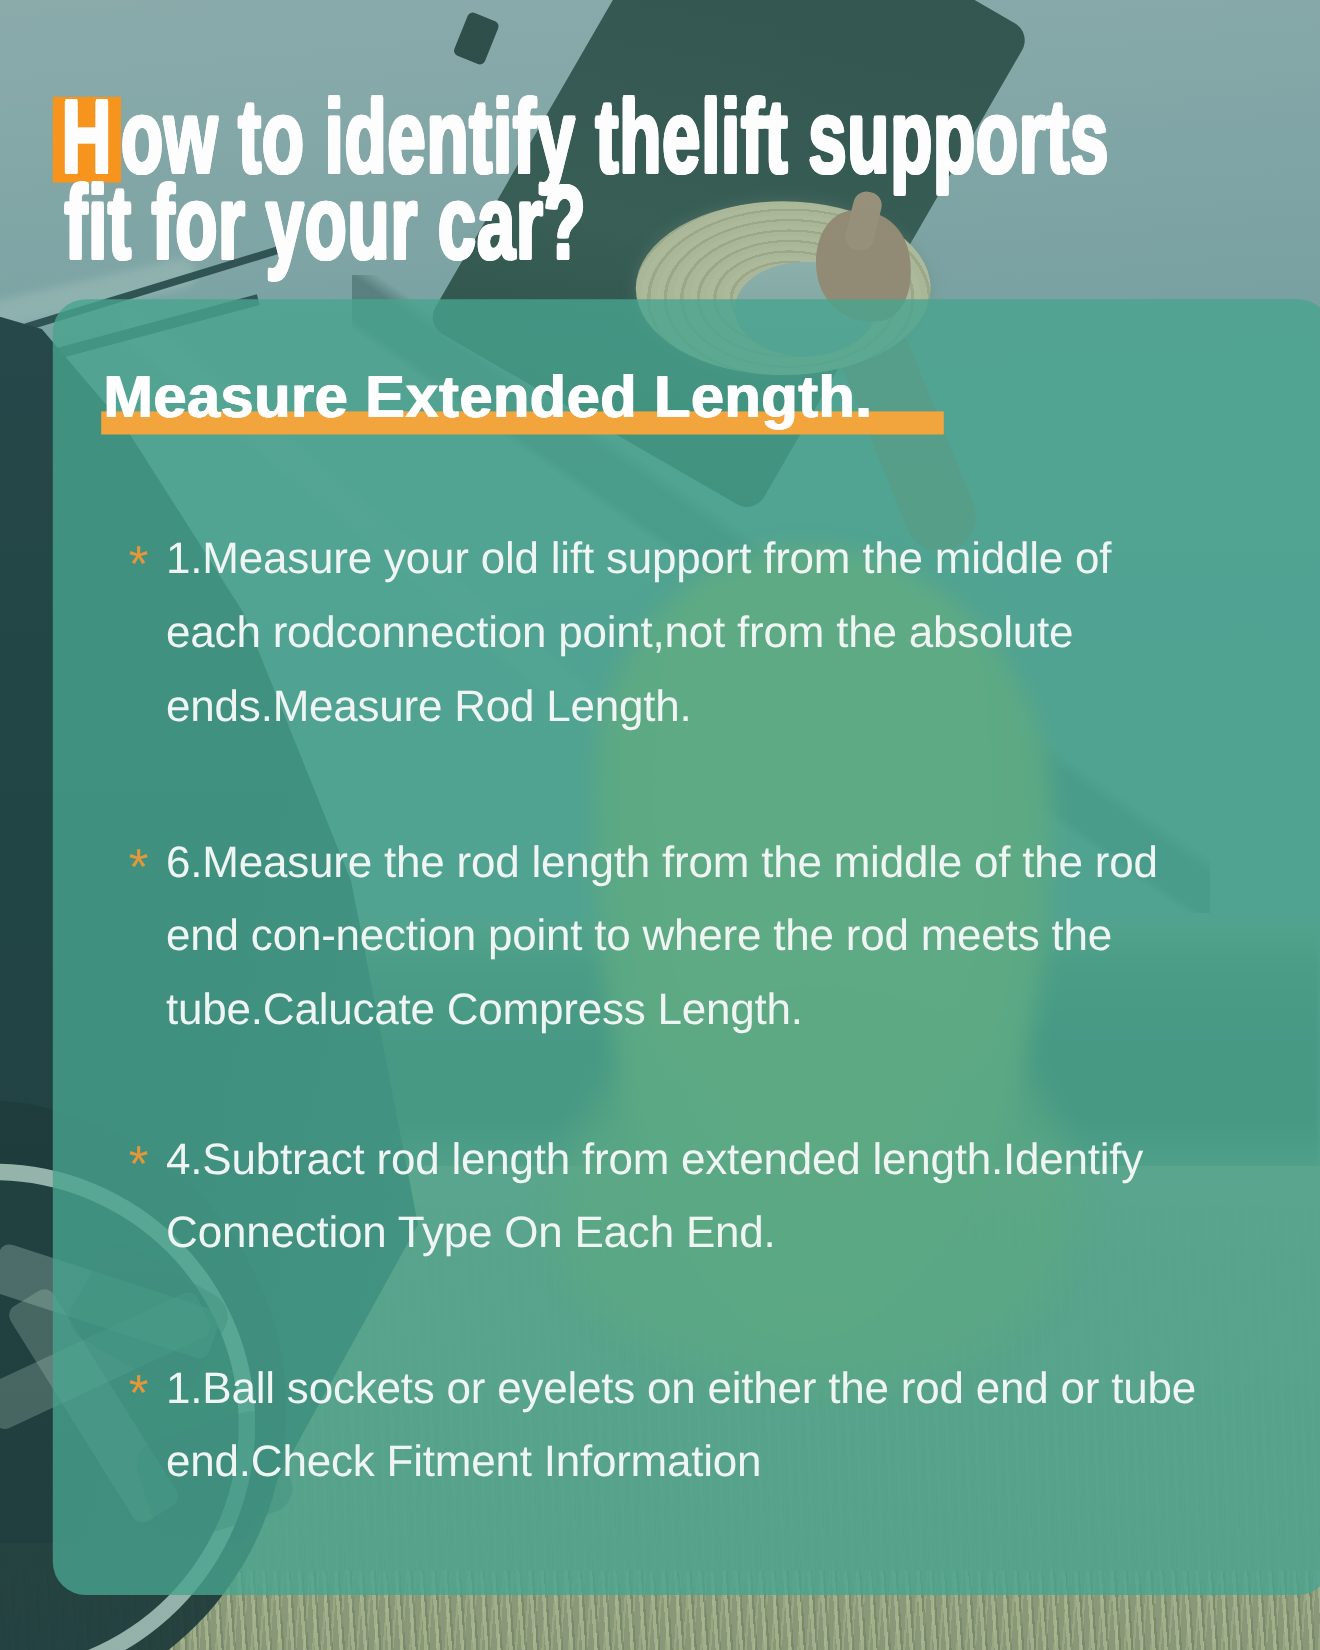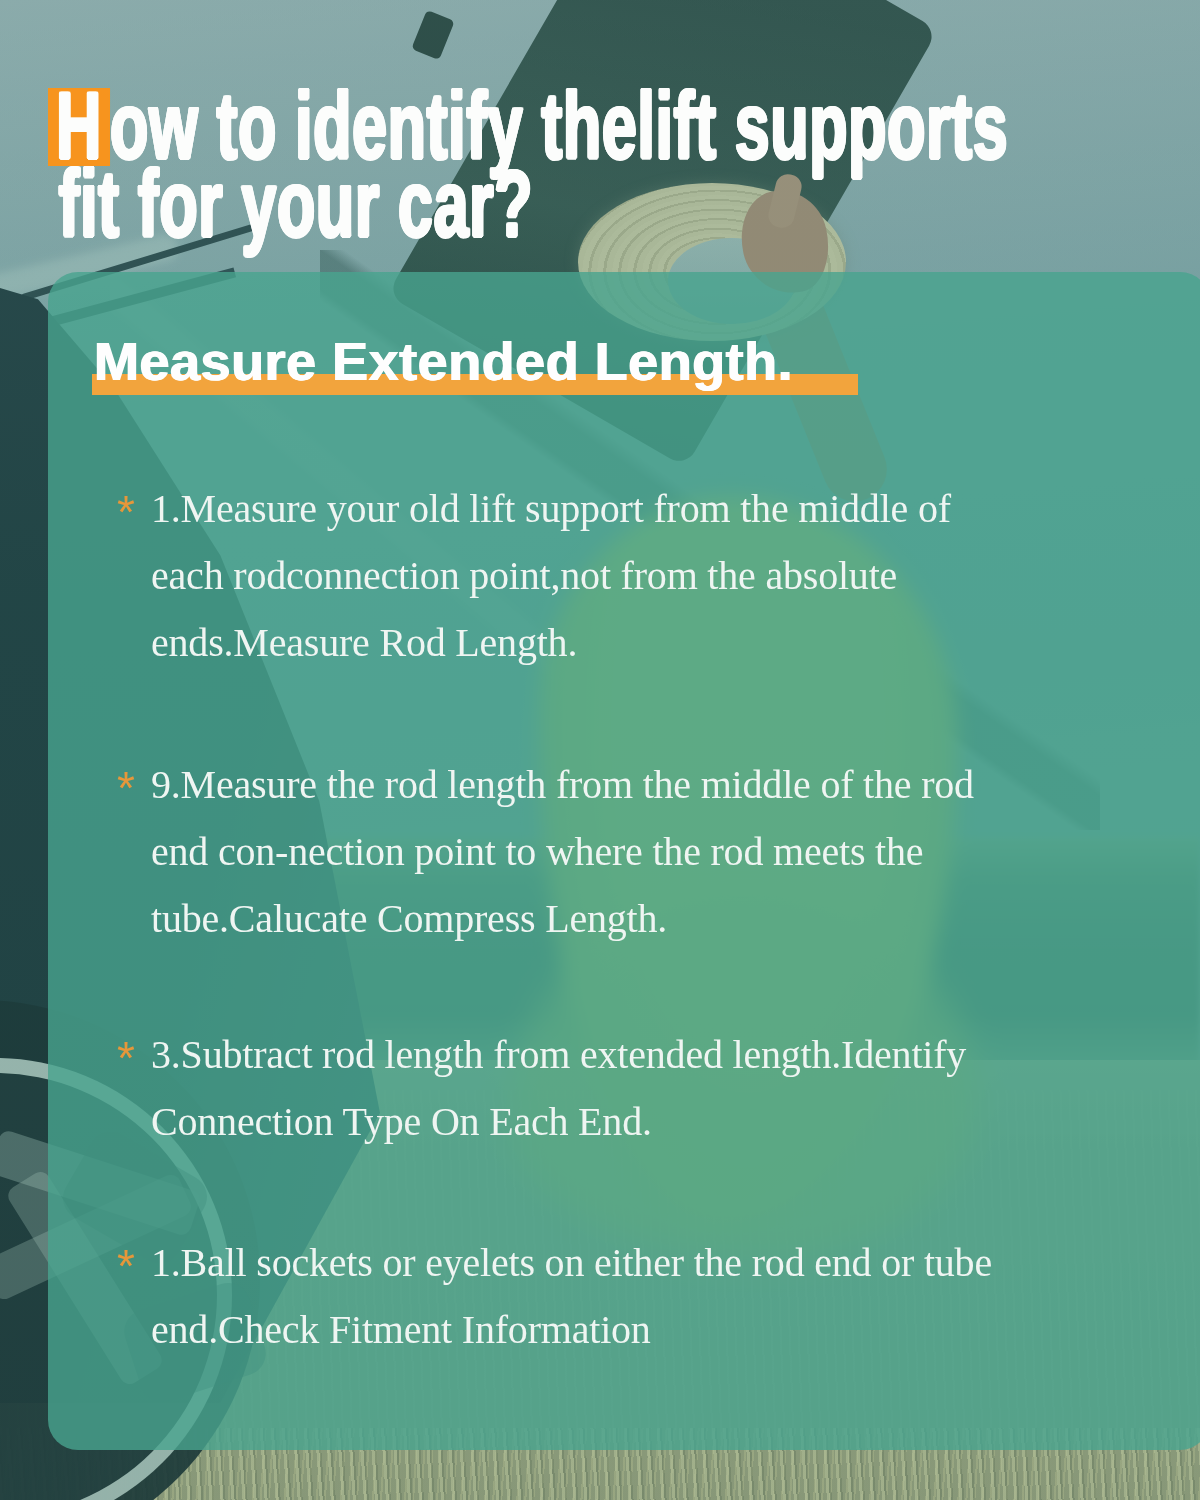--- a/index.html
+++ b/index.html
@@ -45,21 +45,21 @@
 
   .title{position:absolute;left:48px;top:88px;color:#fcfdfc;font-weight:700;font-size:95px;line-height:75px;white-space:nowrap;transform:scaleX(.66);transform-origin:left top;letter-spacing:1px;text-shadow:2px 0 currentColor,-2px 0 currentColor,0 1.5px currentColor,0 -1.5px currentColor,1.4px 1.4px currentColor,-1.4px -1.4px currentColor,1.4px -1.4px currentColor,-1.4px 1.4px currentColor;}
   .title .line2{padding-left:16px;}
   .hbox{display:inline-block;width:94px;height:78px;line-height:74px;text-align:center;background:#f7941e;}
 
   .heading-wrap{position:absolute;left:46px;top:58px;}
   .hl-bar{position:absolute;left:-2px;top:44px;width:766px;height:21px;background:#f2a43d;}
   .heading-wrap h2{position:relative;margin:0;font-size:54px;line-height:62px;font-weight:700;color:#fefefe;letter-spacing:.5px;white-space:nowrap;text-shadow:.7px 0 currentColor,-.7px 0 currentColor;}
 
   .bullet{position:absolute;left:103px;width:1012px;}
-  .bullet p{margin:0;font-size:40px;line-height:67px;color:#eff5f2;letter-spacing:-.2px;white-space:pre-line;font-family:Liberation Serif, serif;}
+  .bullet p{margin:0;font-size:40px;line-height:67px;color:#eff5f2;letter-spacing:-.2px;white-space:pre-line;}
   .star{position:absolute;left:-34px;top:14px;font-size:46px;line-height:1;color:#e6973a;}
   .b1{top:203px;}.b2{top:479px;}.b3{top:749px;}.b4{top:957px;}
 </style>
 </head>
 <body>
 
 <div class="canvas">
 
   <div class="bg">
     <div class="sky"></div>
@@ -100,28 +100,28 @@
 
     <div class="bullet b1">
       <span class="star">*</span>
       <p>1.Measure your old lift support from the middle of
 each rodconnection point,not from the absolute
 ends.Measure Rod Length.</p>
     </div>
 
     <div class="bullet b2">
       <span class="star">*</span>
-      <p>9.Measure the rod length from the middle of the rod
+      <p>6.Measure the rod length from the middle of the rod
 end con-nection point to where the rod meets the
 tube.Calucate Compress Length.</p>
     </div>
 
     <div class="bullet b3">
       <span class="star">*</span>
-      <p>3.Subtract rod length from extended length.Identify
+      <p>4.Subtract rod length from extended length.Identify
 Connection Type On Each End.</p>
     </div>
 
     <div class="bullet b4">
       <span class="star">*</span>
       <p>1.Ball sockets or eyelets on either the rod end or tube
 end.Check Fitment Information</p>
     </div>
   </div>
 

